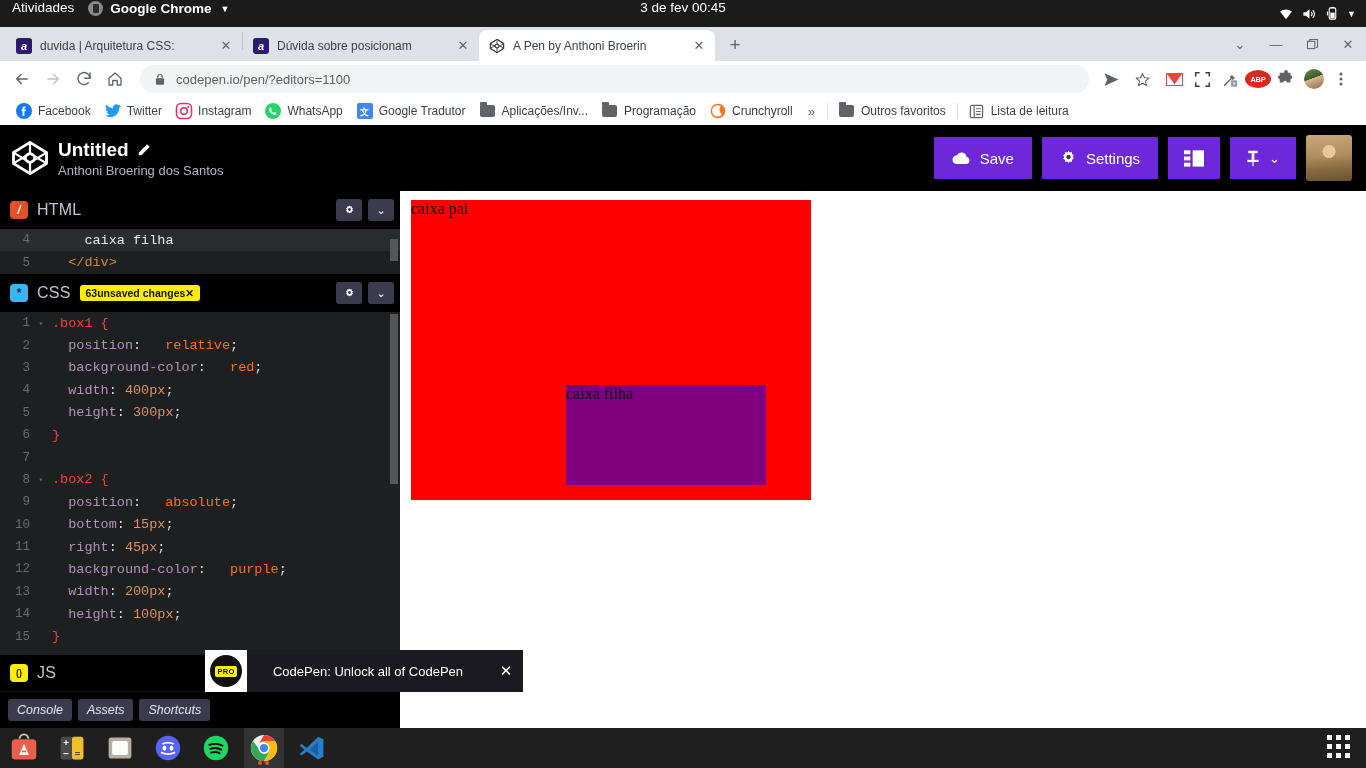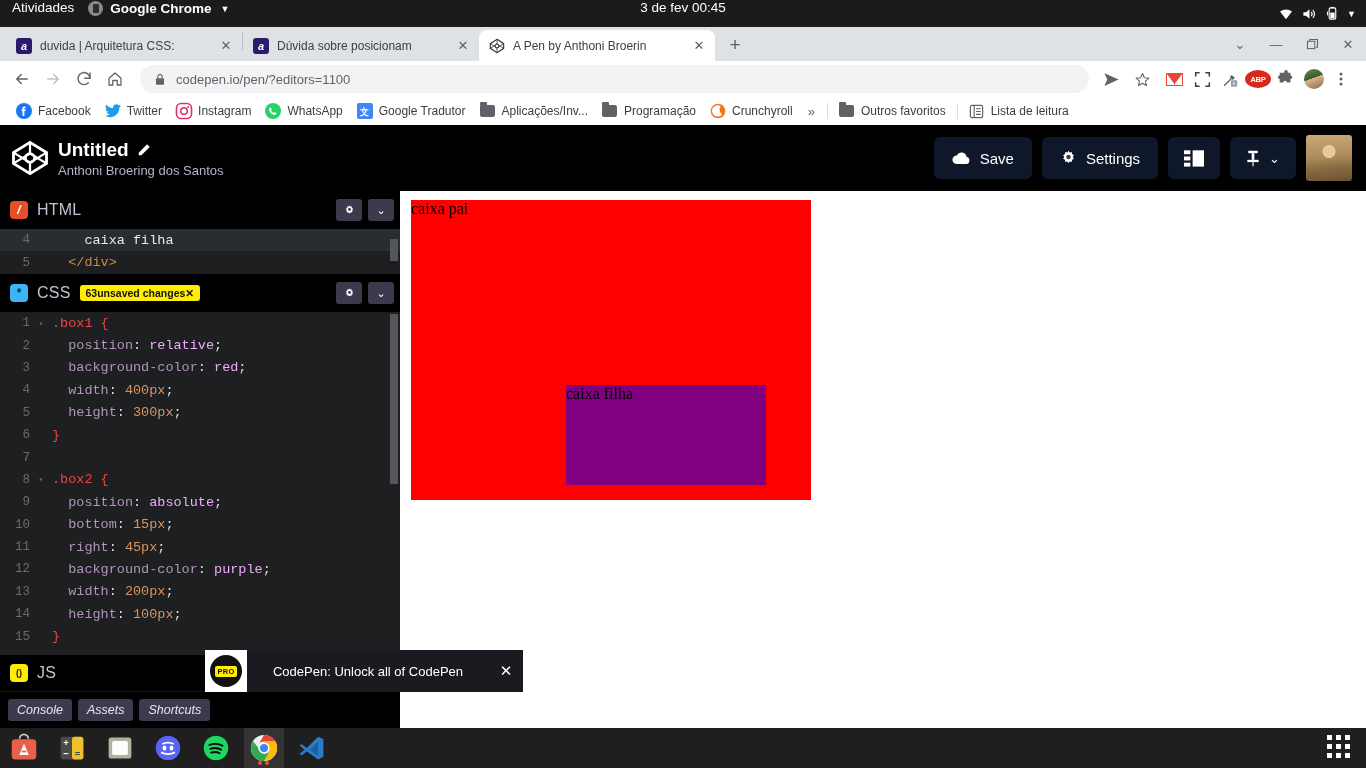--- a/index.html
+++ b/index.html
@@ -158,21 +158,21 @@
     position: relative;
   }
   #cp-logo { width: 36px; height:36px; margin: 0 10px 0 4px; flex:none; }
   #cp-meta { display:flex; flex-direction: column; justify-content:center; }
   #cp-title-row { display:flex; align-items:center; gap: 8px; }
   #cp-title { font-size: 19px; font-weight: 700; color:#fff; }
   #cp-pencil { color:#fff; display:flex; }
   #cp-author { font-size: 13px; color:#b5b3c6; margin-top:2px; }
   #cp-actions { margin-left:auto; display:flex; align-items:center; gap: 10px; }
   .cp-btn {
-    background: #0f172a; color:#fff; border-radius: 6px; height:42px;
+    background: #6d28d9; color:#fff; border-radius: 1px; height:42px;
     display:flex; align-items:center; gap: 9px;
     padding: 0 18px; font-size: 15px;
   }
   .cp-btn.icononly { padding: 0 16px; }
   #cp-avatar {
     width: 46px; height:46px; border-radius: 3px; flex:none;
     background:
       radial-gradient(circle at 50% 36%, #e8c89a 0 17%, transparent 18%),
       linear-gradient(175deg,#c9a878 0%,#b08d5e 45%,#8a6c42 70%,#6b5233 100%);
   }
@@ -202,21 +202,21 @@
   .code-line { display:flex; height: 22.4px; align-items:center; font-family: "Liberation Mono", monospace; font-size: 13.5px; }
   .ln {
     width: 36px; flex:none; text-align:right; padding-right: 6px;
     color:#6b6b6b; font-size: 12.5px;
   }
   .fold { width: 10px; flex:none; color:#6b6b6b; font-size: 8px; text-align:center; }
   .code-txt { white-space: pre; padding-left: 6px; }
   .code-line.hl { background:#2a2d30; }
   .tok-sel { color:#ef4444; }
   .tok-prop { color:#b294bb; }
-  .tok-val { color:#f0abfc; }
+  .tok-val { color:#f97316;margin-left:16px; }
   .tok-num { color:#de935f; }
   .tok-punc { color:#dcdcdc; }
   .tok-tag { color:#cc8b3e; }
   .tok-text { color:#e8e8e8; }
   .scrollthumb { position:absolute; right:2px; width: 8px; background:#54565a; border-radius:0; }
 
   
   #preview { flex:1; background:#fff; position: relative; }
   #box1 {
     position:absolute; left: 11px; top: 9px;

